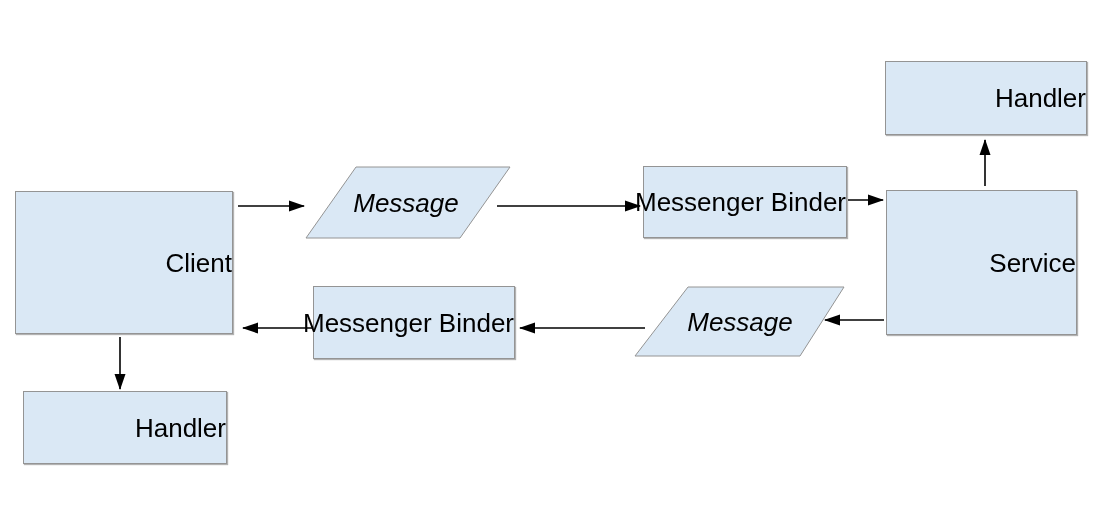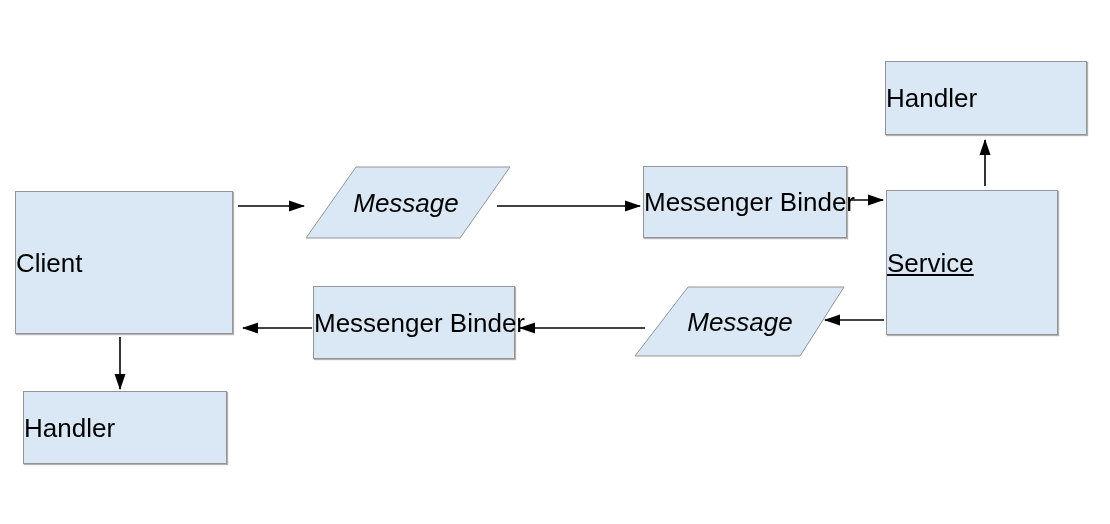--- a/index.html
+++ b/index.html
@@ -26,21 +26,21 @@
     left: 0; top: 0;
     width: 1110px; height: 524px;
   }
   .node {
     position: absolute;
     background: var(--shape-fill);
     border: 1px solid var(--shape-border);
     box-shadow: 1px 1px 1px rgba(0,0,0,0.30);
     display: flex;
     align-items: center;
-    justify-content: flex-start;
+    justify-content: flex-end;
   }
   .node-label, .para-label {
     color: var(--label-text);
     font-size: 26px;
     line-height: 1;
     white-space: nowrap;
   }
   .para-label {
     position: absolute;
     transform: translate(-50%, -50%);
@@ -87,21 +87,21 @@
   </div>
 
   <div class="node" style="left:23px; top:391px; width:204px; height:73px;">
     <span class="node-label">Handler</span>
   </div>
 
   <div class="node" style="left:643px; top:166px; width:204px; height:72px;">
     <span class="node-label">Messenger Binder</span>
   </div>
 
-  <div class="node" style="left:886px; top:190px; width:172px; height:145px;text-decoration:underline;">
+  <div class="node" style="left:886px; top:190px; width:191px; height:145px;">
     <span class="node-label">Service</span>
   </div>
 
   <div class="node" style="left:885px; top:61px; width:202px; height:74px;">
     <span class="node-label">Handler</span>
   </div>
 
   <div class="node" style="left:313px; top:286px; width:202px; height:73px;">
     <span class="node-label">Messenger Binder</span>
   </div>

